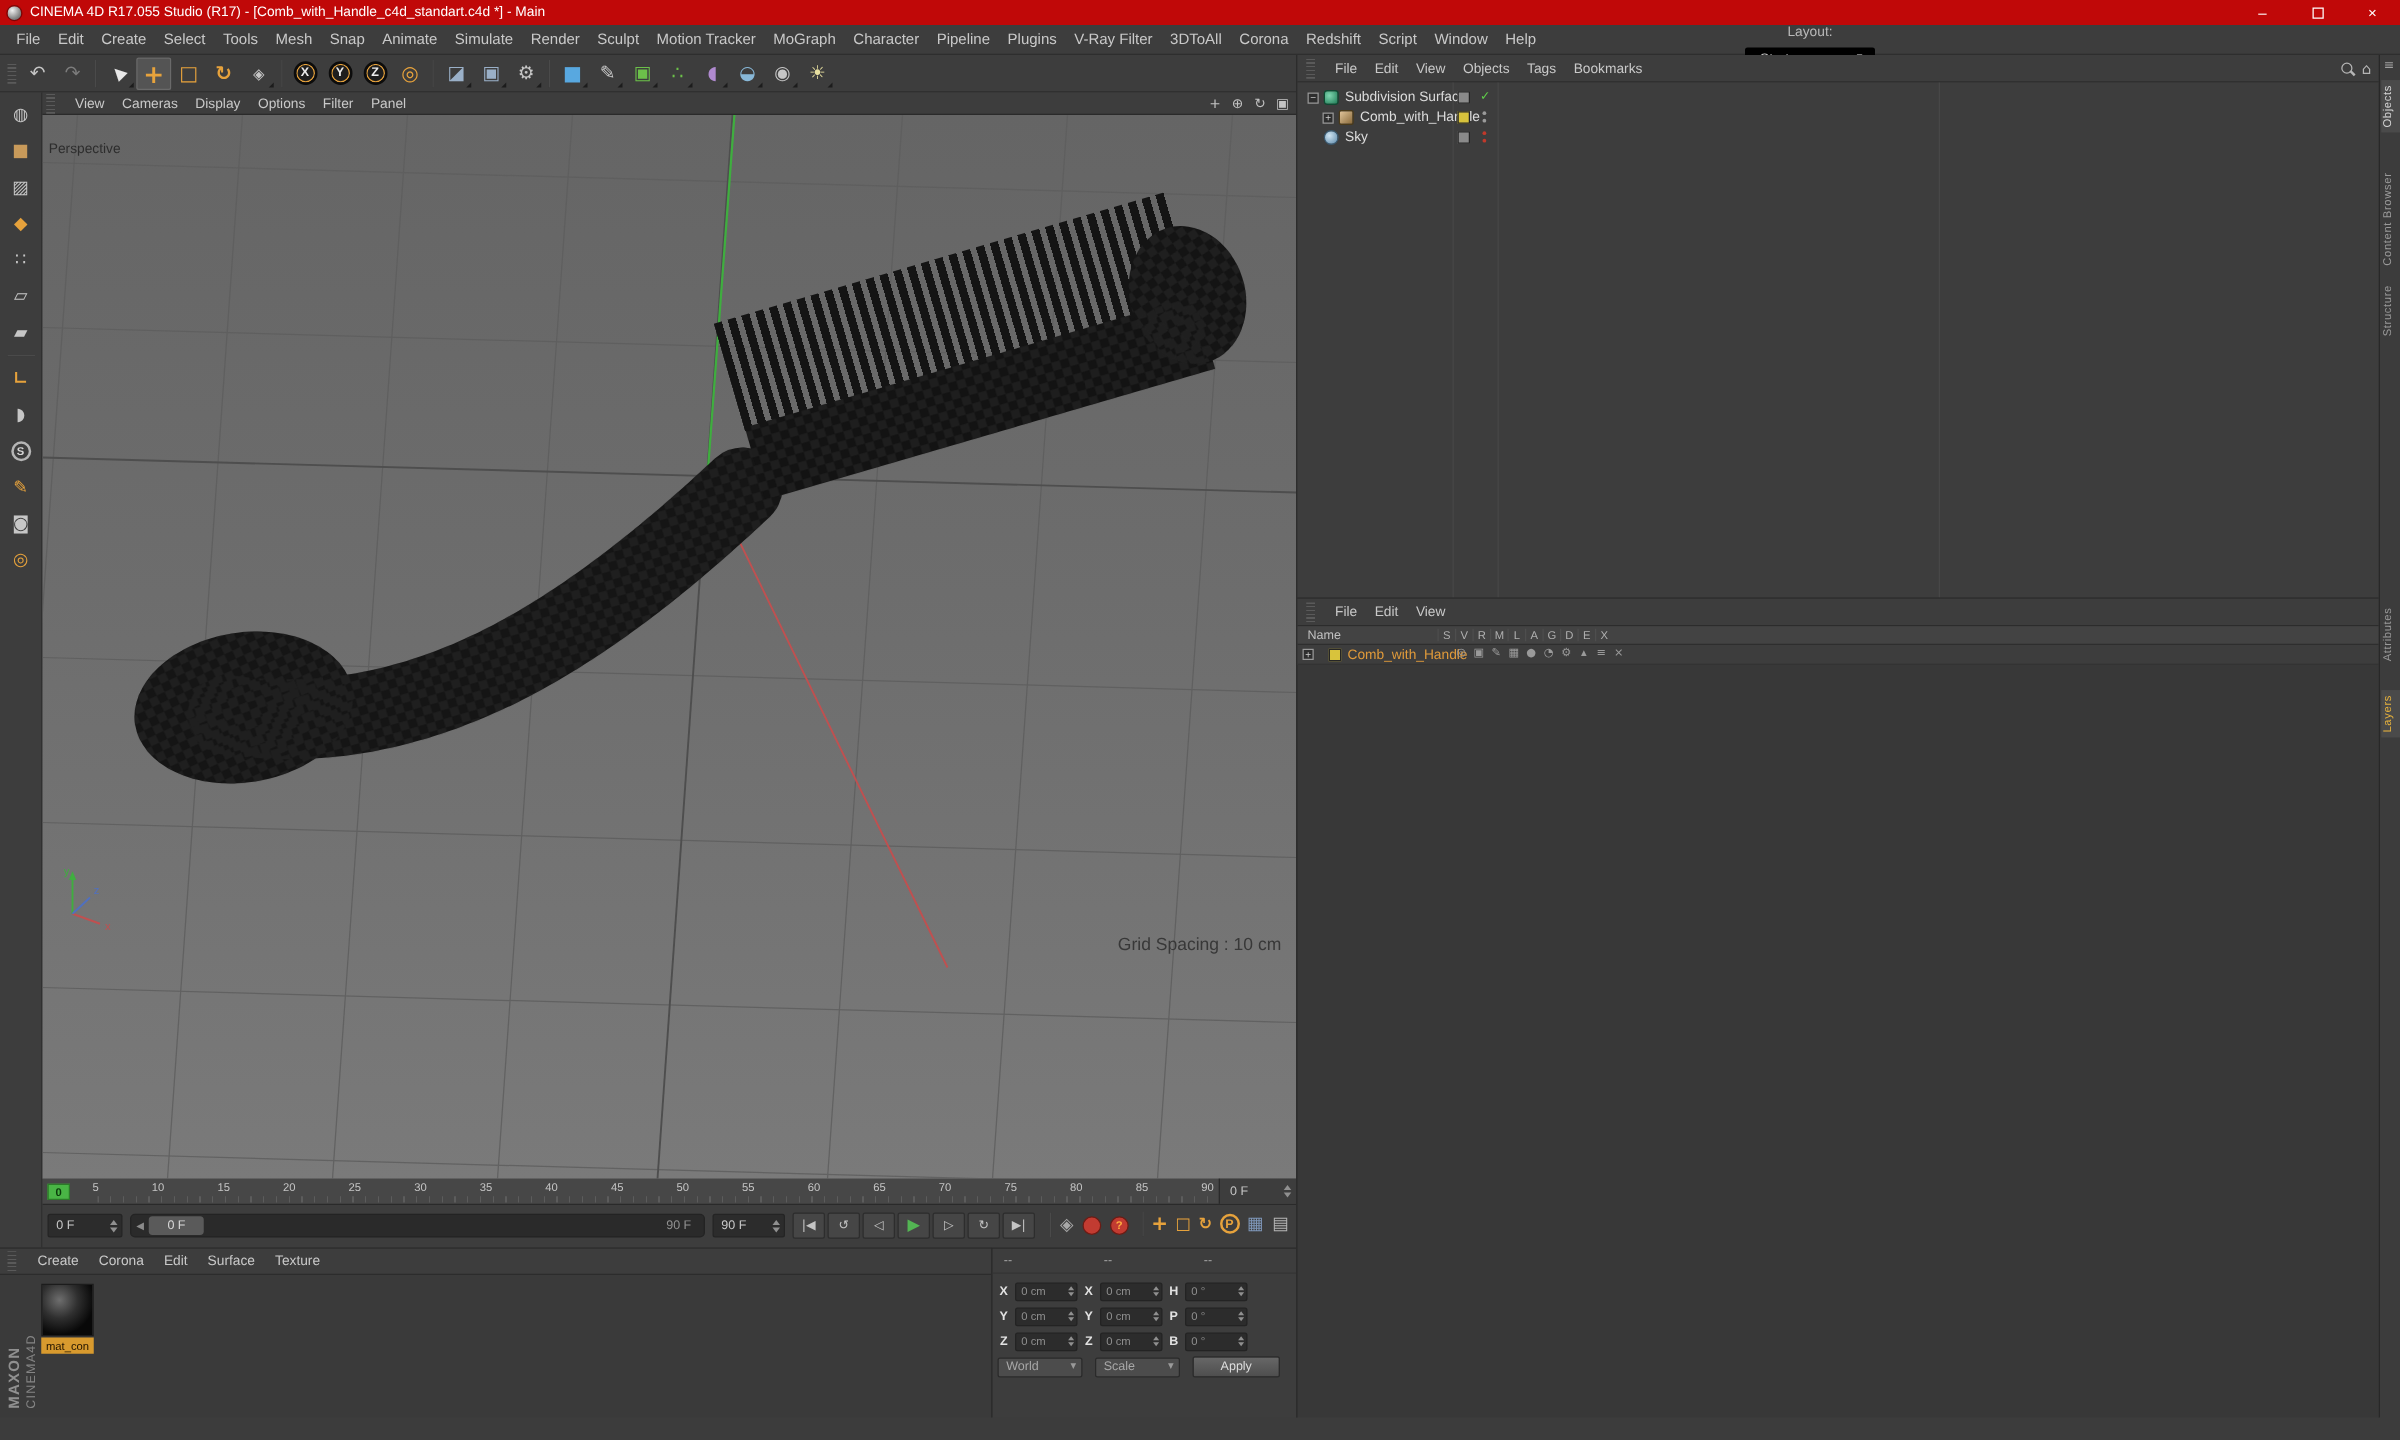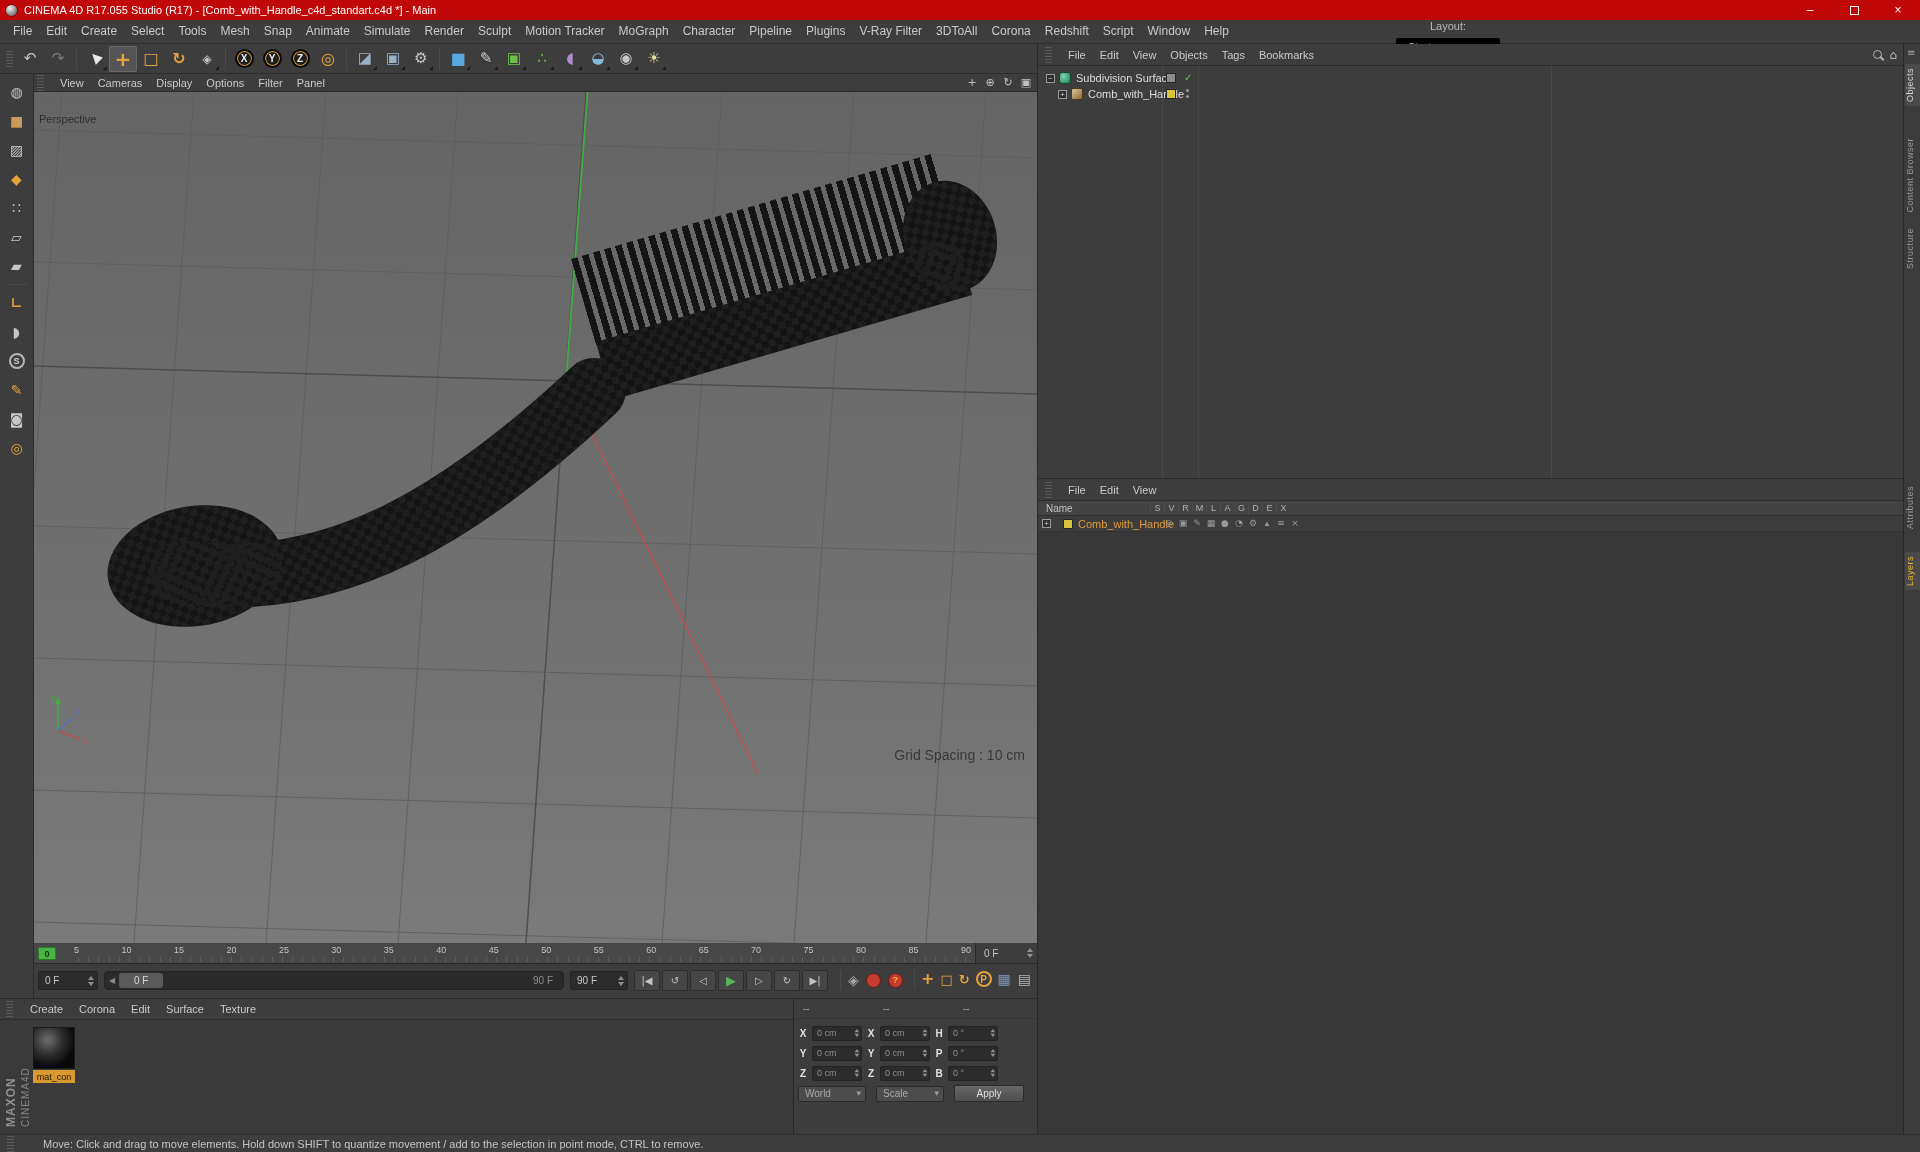--- a/index.html
+++ b/index.html
@@ -726,20 +726,27 @@
         </div>
 
         <div class="om-row" style="top:20px; padding-left:20px">
           <span class="exp">+</span>
           <span class="oicon poly-oicon"></span>
           <span class="olabel">Comb_with_Handle</span>
           <span class="chip yellow-chip" style="left:128px"></span>
           <span class="vdots" style="left:148px; top:3px"></span>
         </div>
 
+        <div class="om-row" style="top:36px; padding-left:8px">
+          <span style="width:13px"></span>
+          <span class="oicon sky-oicon"></span>
+          <span class="olabel">Sky</span>
+          <span class="chip gray-chip" style="left:128px"></span>
+          <span class="vdots red" style="left:148px; top:3px"></span>
+        </div>
       </div>
     </div>
 
     <div class="abs" style="left:0; top:434px; right:0; bottom:0; border-top:1px solid #2a2a2a">
       <div class="pm-row">
         <div class="grip"></div>
         <div class="menu-items">
             <span class="pm-item">File</span>
             <span class="pm-item">Edit</span>
             <span class="pm-item">View</span>
@@ -782,18 +789,14 @@
 
   <div class="tabstrip">
     <span class="ts-icon g">≡</span>
     <div class="vtab active-soft" style="top:20px">Objects</div>
     <div class="vtab" style="top:90px">Content Browser</div>
     <div class="vtab" style="top:180px">Structure</div>
     <div class="vtab" style="top:438px">Attributes</div>
     <div class="vtab active-accent" style="top:508px">Layers</div>
   </div>
 
-  <div class="statusbar">
-    <div class="grip"></div>
-    <span class="status-text">Move: Click and drag to move elements. Hold down SHIFT to quantize movement / add to the selection in point mode, CTRL to remove.</span>
-  </div>
 
 </div>
 
 </body></html>

